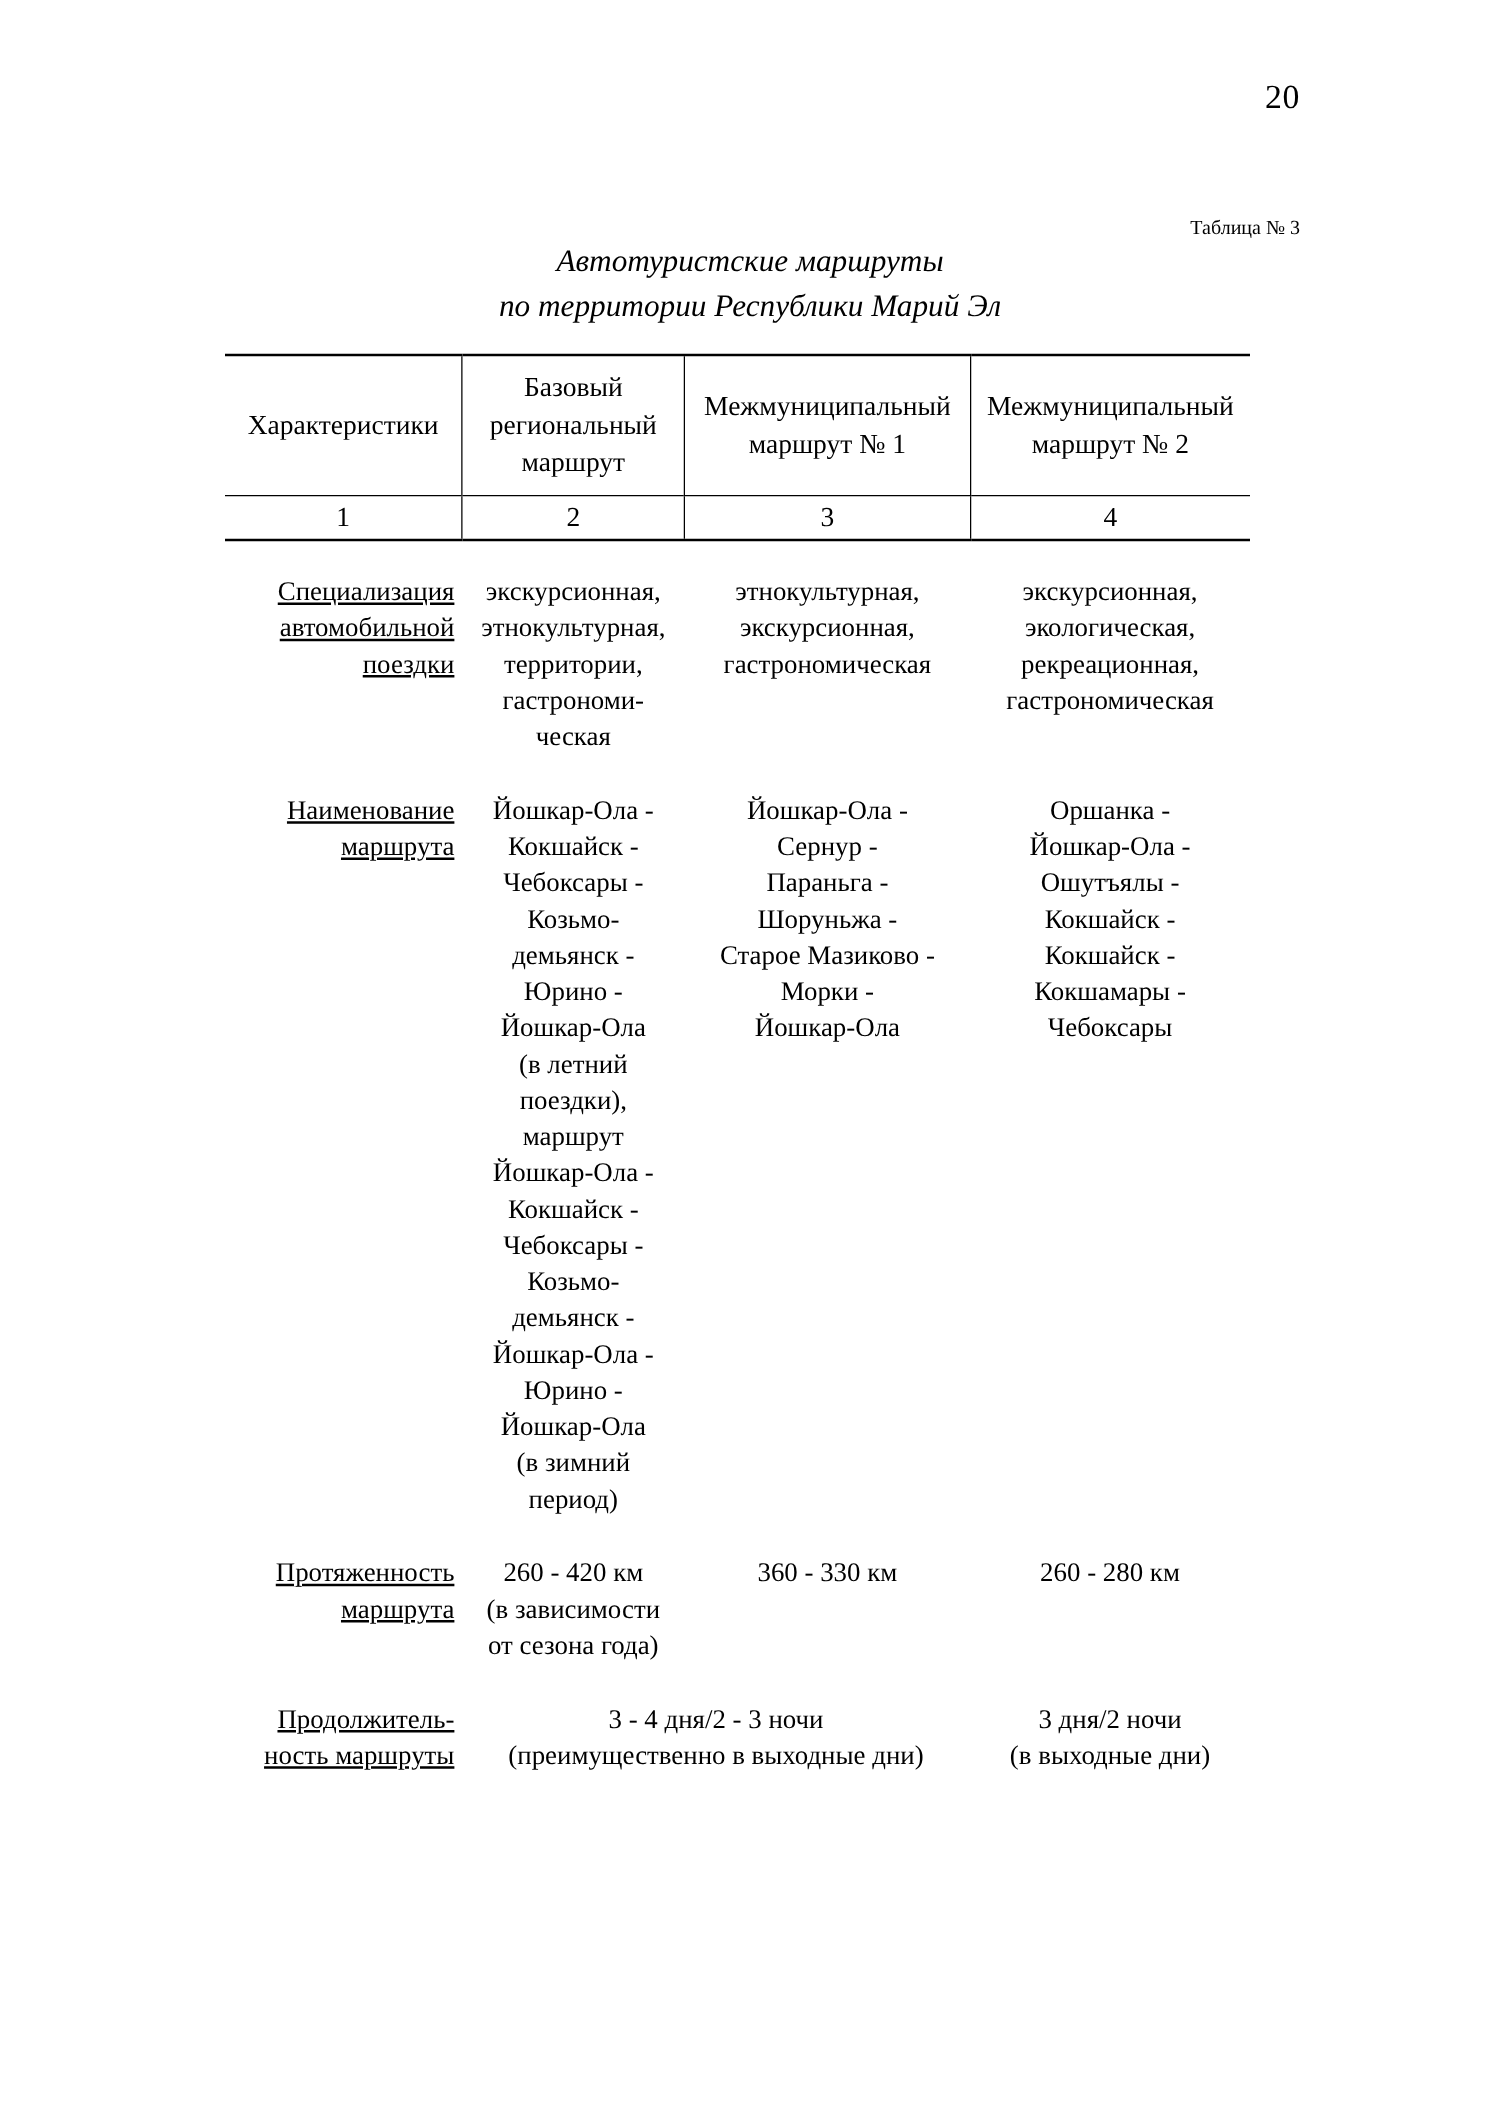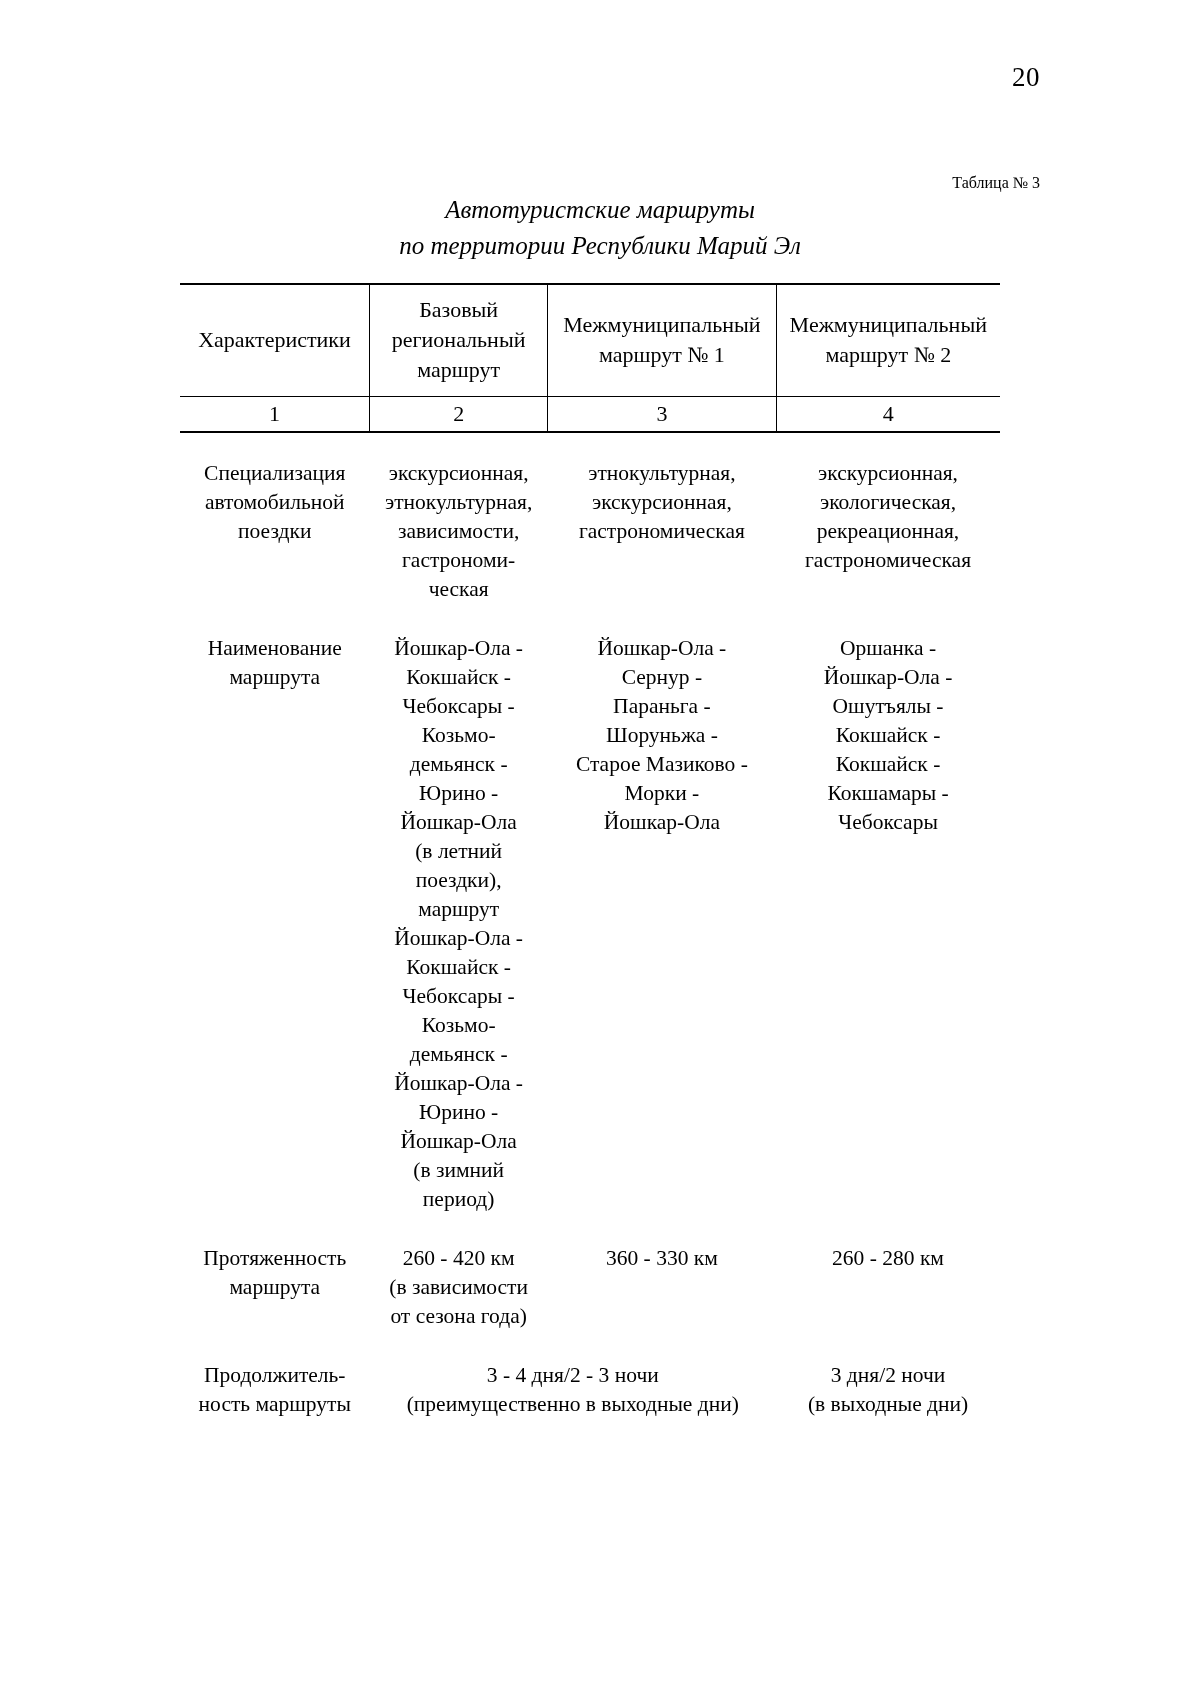--- a/index.html
+++ b/index.html
@@ -96,21 +96,22 @@
   tr.nums td.first { border-left: none; }
 
   
   tr.body td {
     padding-top: 26px;
     padding-left: 6px;
     padding-right: 6px;
     box-sizing: border-box;
   }
   tr.body td.label {
-    text-align: center;
+    text-align: right;
+    text-decoration: underline;
   }
   .cell-lines span { display: block; }
   .pad-top-extra { padding-top: 30px !important; }
 </style>
 </head>
 <body>
 
 <div class="page">
 
   <div class="page-number">20</div>
@@ -163,21 +164,21 @@
           <div class="cell-lines">
             <span>Специализация</span>
             <span>автомобильной</span>
             <span>поездки</span>
           </div>
         </td>
         <td class="c2">
           <div class="cell-lines">
             <span>экскурсионная,</span>
             <span>этнокультурная,</span>
-            <span>зависимости,</span>
+            <span>территории,</span>
             <span>гастрономи-</span>
             <span>ческая</span>
           </div>
         </td>
         <td class="c3">
           <div class="cell-lines">
             <span>этнокультурная,</span>
             <span>экскурсионная,</span>
             <span>гастрономическая</span>
           </div>

